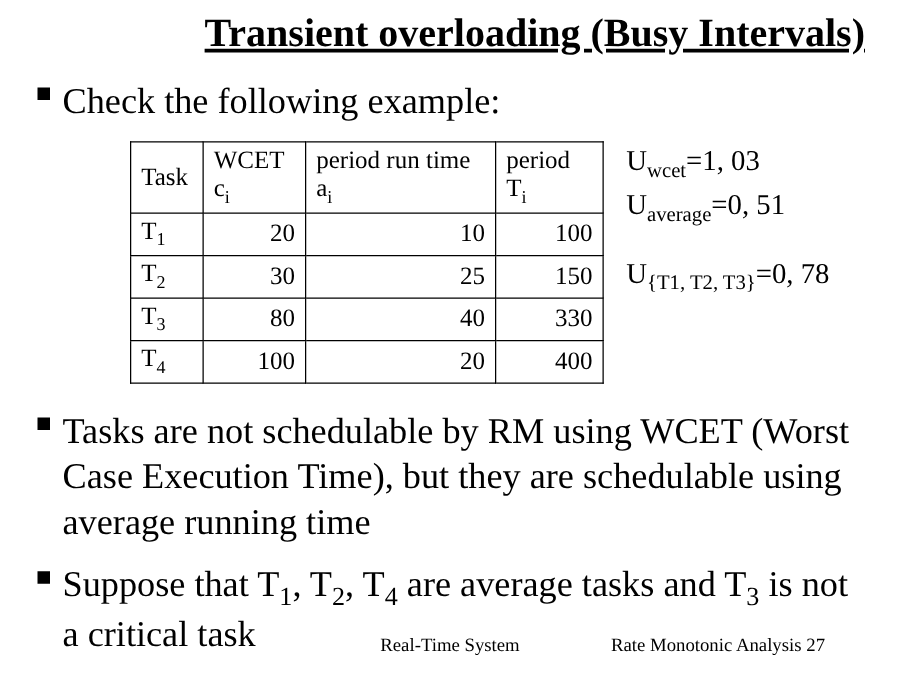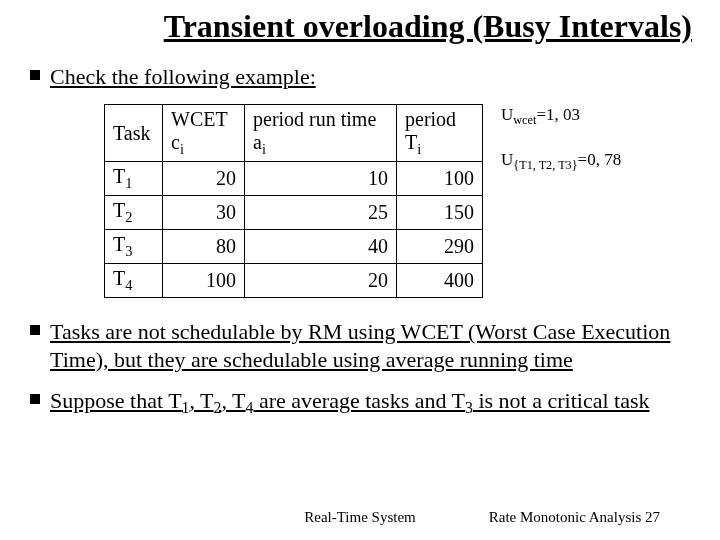--- a/index.html
+++ b/index.html
@@ -28,24 +28,23 @@
     line-height: 1.15;
   }
   .bullets {
     list-style: none;
     padding: 0;
     margin: 0;
   }
   .bullets > li {
     position: relative;
     padding-left: 22px;
-    font-size: 22px;
+    font-size: 29px;
     margin-bottom: 14px;
     line-height: 1.25;
-    text-decoration: underline;
   }
   .bullets > li::before {
     content: "";
     position: absolute;
     left: 2px;
     top: 7px;
     width: 10px;
     height: 10px;
     background: #000;
   }
@@ -66,21 +65,21 @@
     box-sizing: border-box;
     font-weight: normal;
   }
   th { text-align: left; }
   td.num { text-align: right; margin-left: 29px; }
   col.c1 { width: 58px; }
   col.c2 { width: 82px; }
   col.c3 { width: 152px; }
   col.c4 { width: 86px; }
   .side {
-    font-size: 17px;
+    font-size: 23px;
     margin-left: 18px;
     line-height: 1.35;
   }
   .side .row2 { margin-top: 20px; }
   sub { font-size: 0.72em; }
   .footer {
     position: absolute;
     bottom: 14px;
     left: 0;
     width: 100%;
@@ -126,34 +125,37 @@
       <tr>
         <td><span>T</span><sub>2</sub></td>
         <td class="num">30</td>
         <td class="num">25</td>
         <td class="num">150</td>
       </tr>
       <tr>
         <td><span>T</span><sub>3</sub></td>
         <td class="num">80</td>
         <td class="num">40</td>
-        <td class="num">290</td>
+        <td class="num">330</td>
       </tr>
       <tr>
         <td><span>T</span><sub>4</sub></td>
         <td class="num">100</td>
         <td class="num">20</td>
         <td class="num">400</td>
       </tr>
     </tbody>
       </table>
 
     <div class="side">
       <div>
         <span>U</span><sub>wcet</sub><span>=1, 03</span>
+      </div>
+      <div>
+        <span>U</span><sub>average</sub><span>=0, 51</span>
       </div>
       <div class="row2">
         <span>U</span><sub>{T1, T2, T3}</sub><span>=0, 78</span>
       </div>
     </div>
   </div>
 
   <ul class="bullets">
     <li>Tasks are not schedulable by RM using WCET (Worst Case Execution Time), but they are schedulable using average running time</li>
     <li>

